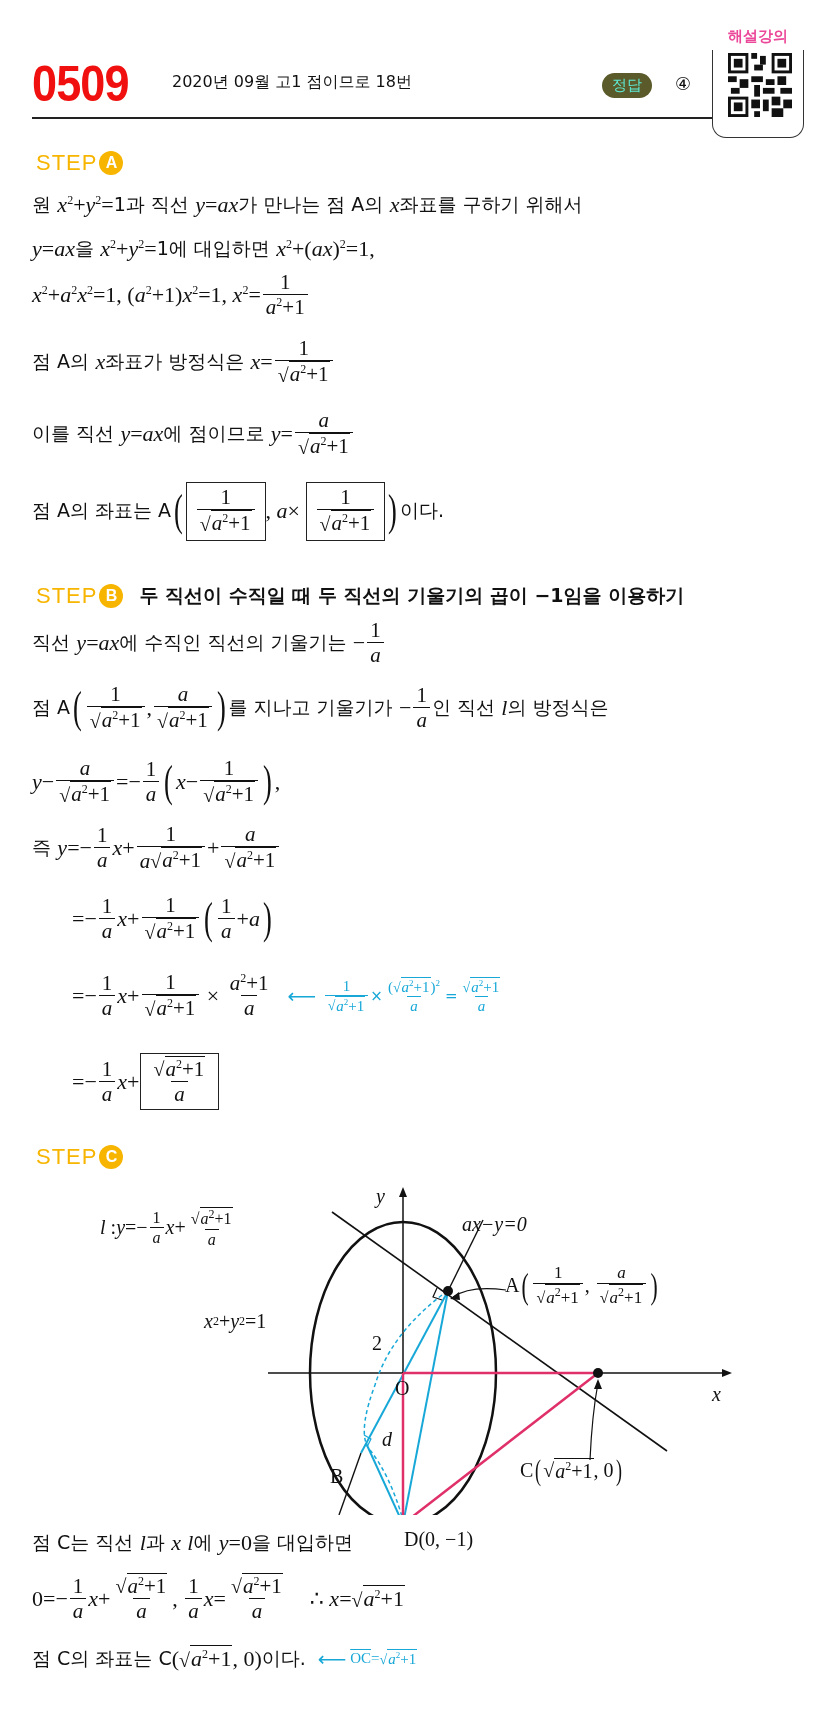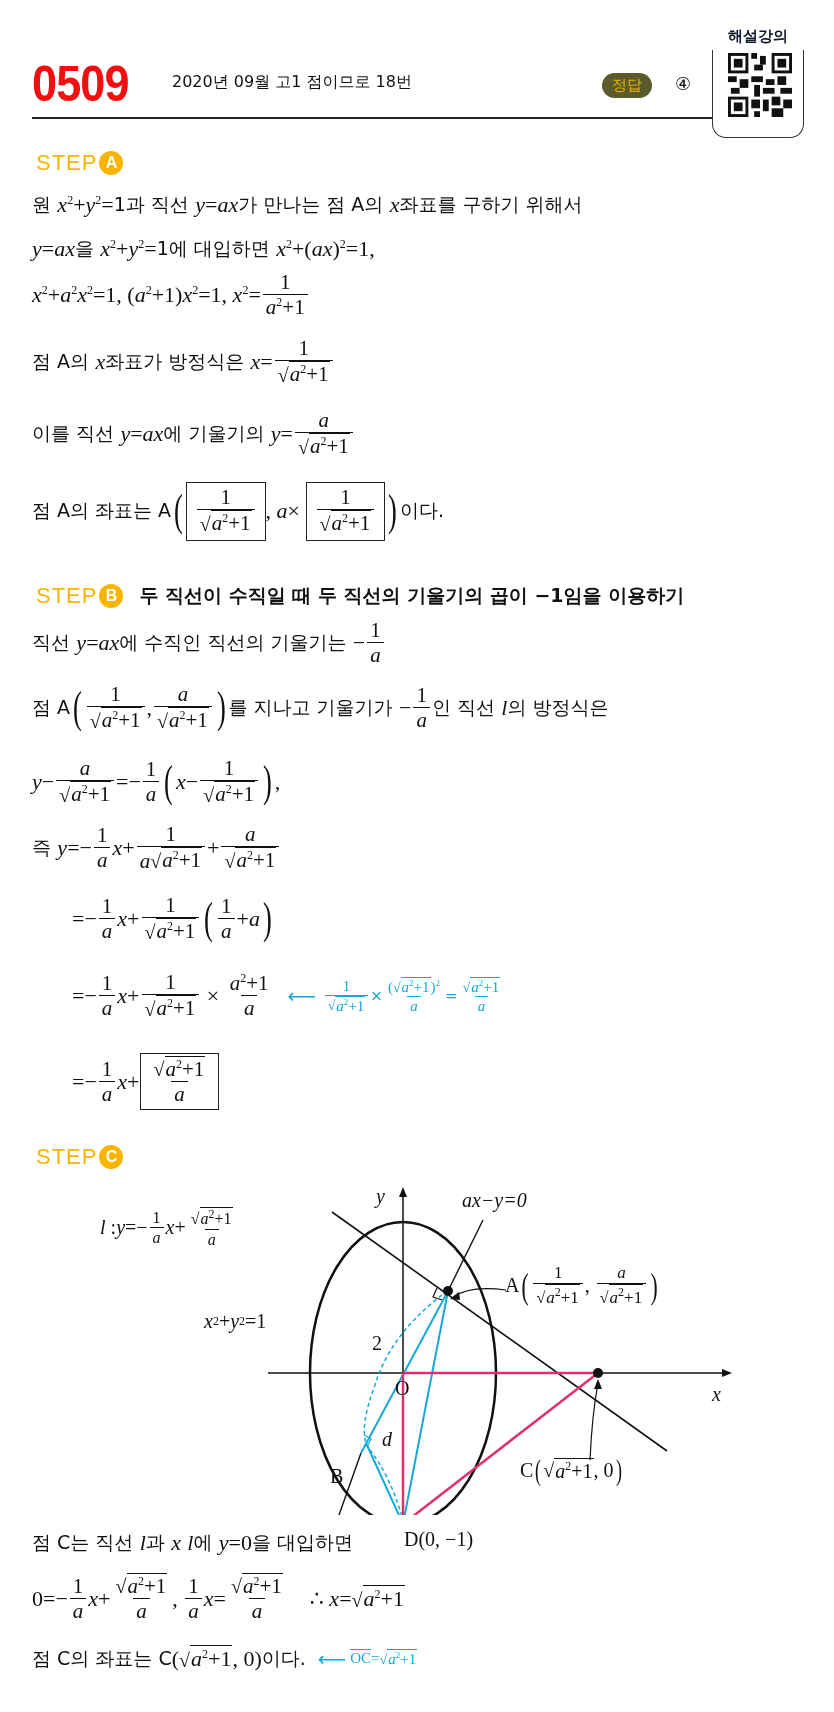--- a/index.html
+++ b/index.html
@@ -3,23 +3,23 @@
 <meta charset="utf-8">
 <style>
   * { box-sizing: border-box; margin: 0; padding: 0; }
   html, body { width: 834px; height: 1712px; background: #ffffff; overflow: hidden; }
   body { font-family: "DejaVu Sans", "Liberation Sans", sans-serif; color: #111; position: relative; }
 
   .header { position: absolute; left: 0; top: 0; width: 834px; height: 140px; }
   .prob-num { position: absolute; left: 32px; top: 55px; font-family: "Liberation Sans", sans-serif; font-weight: bold; font-size: 50px; color: #f01010; letter-spacing: -1px; transform: scaleX(0.9); transform-origin: left; }
   .prob-source { position: absolute; left: 172px; top: 72px; font-size: 16px; color: #111; }
   .header-rule { position: absolute; left: 32px; top: 117px; width: 680px; height: 2px; background: #222; }
-  .answer-badge { position: absolute; left: 602px; top: 73px; background: #5a5a2a; color: #eab308; font-size: 15px; padding: 3px 10px; border-radius: 14px; }
+  .answer-badge { position: absolute; left: 602px; top: 73px; background: #5a5a2a; color: #5eead4; font-size: 15px; padding: 3px 10px; border-radius: 14px; }
   .answer-val { position: absolute; left: 675px; top: 73px; font-size: 18px; }
-  .qr-label { position: absolute; left: 728px; top: 27px; color: #0f172a; font-weight: bold; font-size: 15px; }
+  .qr-label { position: absolute; left: 728px; top: 27px; color: #ec4899; font-weight: bold; font-size: 15px; }
   .qr-box { position: absolute; left: 712px; top: 50px; width: 92px; height: 88px; border: 1.5px solid #333; border-top: none; border-radius: 0 0 14px 14px; }
   .qr { position: absolute; left: 728px; top: 52px; width: 64px; height: 66px; }
 
   .step-head { position: absolute; left: 36px; display: flex; align-items: center; font-weight: bold; font-size: 20px; }
   .step-word { color: #f7b500; font-family: "Liberation Sans", sans-serif; font-weight: normal; font-size: 22px; letter-spacing: 1px; }
   .step-circle { display: inline-block; width: 24px; height: 24px; border-radius: 50%; background: #f7b500; color: #fff; font-size: 16px; text-align: center; line-height: 24px; margin-left: 2px; margin-right: 16px; font-family: "Liberation Sans", sans-serif; font-weight: bold; }
   .step-title { color: #111; font-size: 19px; }
 
   .line { position: absolute; left: 32px; font-size: 20px; white-space: nowrap; display: flex; align-items: center; }
   .m { font-family: "Liberation Serif", serif; font-style: italic; font-size: 22px; }
@@ -123,21 +123,21 @@
   <span class="frac">
       <span class="num">1</span>
       <span class="den"><span class="sq">
           <span class="rad">√</span>
           <span class="under">a<sup class="s">2</sup><span style="font-style:normal">+1</span></span>
         </span></span>
     </span>
 </div>
 
 <div class="line" style="top:408px">
-  <span class="t">이를 직선</span>&nbsp;<span class="m">y</span><span class="n">=</span><span class="m">ax</span><span class="t">에 기울기의</span>&nbsp;<span class="m">y</span><span class="n">=</span>
+  <span class="t">이를 직선</span>&nbsp;<span class="m">y</span><span class="n">=</span><span class="m">ax</span><span class="t">에 점이므로</span>&nbsp;<span class="m">y</span><span class="n">=</span>
   <span class="frac">
       <span class="num"><i>a</i></span>
       <span class="den"><span class="sq">
           <span class="rad">√</span>
           <span class="under">a<sup class="s">2</sup><span style="font-style:normal">+1</span></span>
         </span></span>
     </span>
 </div>
 
 <div class="line" style="top:482px">
@@ -397,21 +397,21 @@
         <span class="num">1</span>
         <span class="den"><i>a</i></span>
       </span><i>x</i>+<span class="frac" style="font-size:16px">
         <span class="num"><span class="sq">
             <span class="rad" style="font-size:16px">√</span>
             <span class="under">a<sup class="s">2</sup><span style="font-style:normal">+1</span></span>
           </span></span>
         <span class="den"><i>a</i></span>
       </span>
   </div>
-  <div class="diagram-label" style="left:462px; top:4px; font-style:italic">ax−y=0</div>
+  <div class="diagram-label" style="left:462px; top:28px; font-style:italic">ax−y=0</div>
   <div class="diagram-label" style="left:505px; top:78px">
     A<span class="paren" style="font-size:36px">(</span><span class="frac" style="font-size:17px">
         <span class="num">1</span>
         <span class="den"><span class="sq">
             <span class="rad" style="font-size:16px">√</span>
             <span class="under">a<sup class="s">2</sup><span style="font-style:normal">+1</span></span>
           </span></span>
       </span>,&nbsp;<span class="frac" style="font-size:17px">
         <span class="num"><i>a</i></span>
         <span class="den"><span class="sq">

